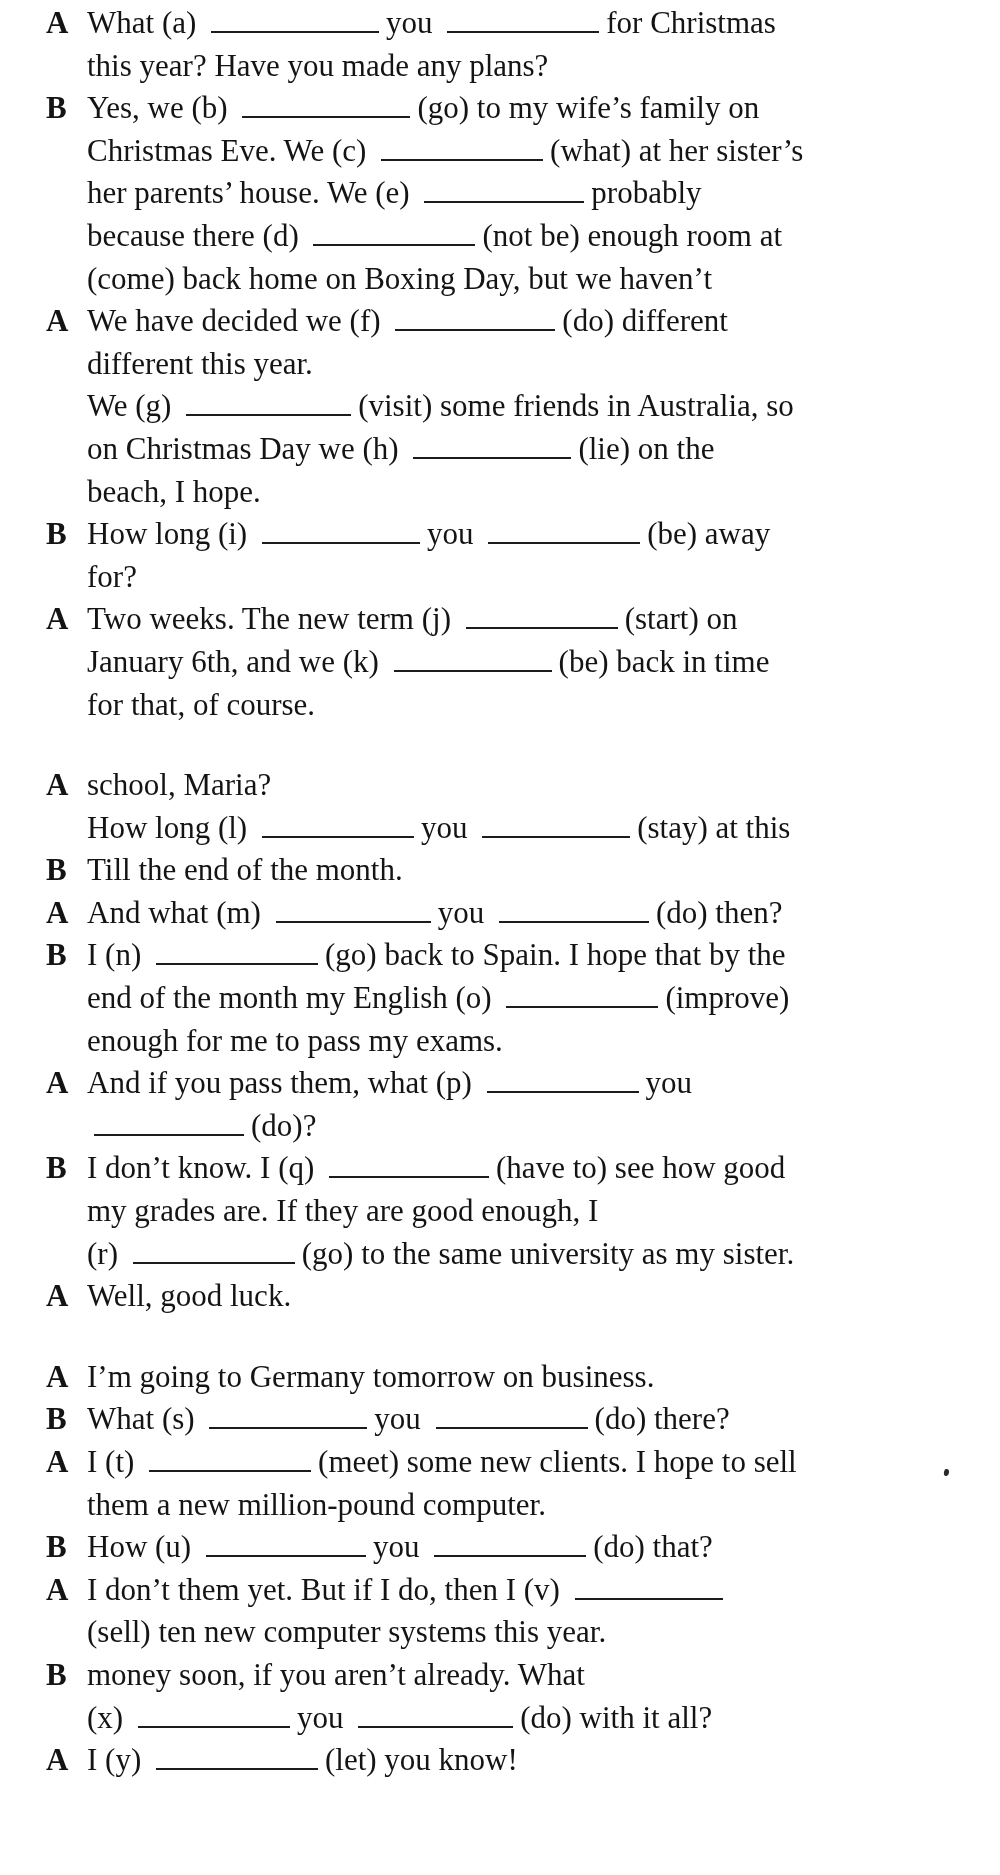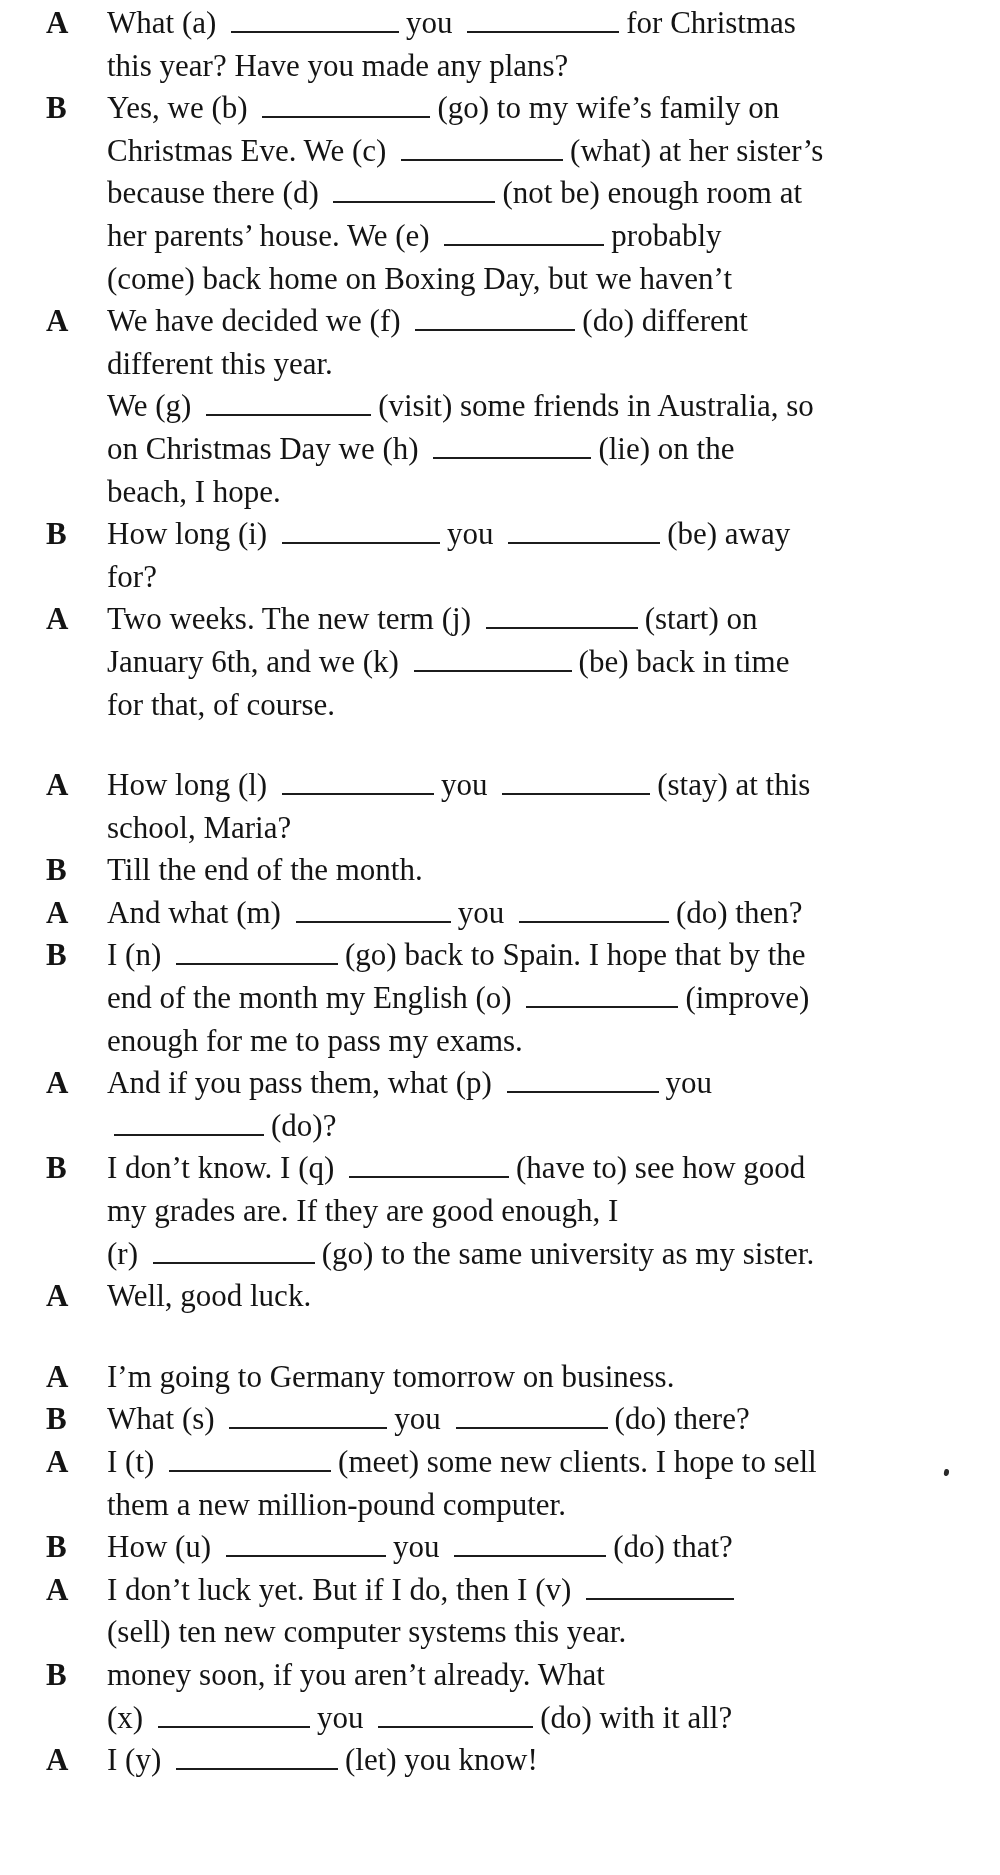--- a/index.html
+++ b/index.html
@@ -25,21 +25,21 @@
   .turn {
     display: grid;
     grid-template-columns: 41px 1fr;
     align-items: start;
   }
   .speaker {
     font-weight: 700;
     letter-spacing: 0.5px;
   }
   .lines { min-width: 0; }
-  .line { white-space: nowrap; margin-left: 20px; }
+  .line { white-space: nowrap; }
   .blank {
     display: inline-block;
     height: 1px;
     border-bottom: 2.5px solid #1c1c1c;
     margin: 0 7px;
     vertical-align: baseline;
   }
   .speck {
     position: absolute;
     width: 5px;
@@ -60,22 +60,22 @@
           <div class="lines">
             <div class="line"><span>What (a)</span> <span class="blank" style="width: 168px;"></span><span>you</span> <span class="blank" style="width: 152px;"></span><span>for Christmas</span> </div>
             <div class="line"><span>this year? Have you made any plans?</span> </div>
           </div>
         </div>
         <div class="turn">
           <span class="speaker">B</span>
           <div class="lines">
             <div class="line"><span>Yes, we (b)</span> <span class="blank" style="width: 168px;"></span><span>(go) to my wife’s family on</span> </div>
             <div class="line"><span>Christmas Eve. We (c)</span> <span class="blank" style="width: 162px;"></span><span>(what) at her sister’s</span> </div>
+            <div class="line"><span>her parents’ house. We (e)</span> <span class="blank" style="width: 160px;"></span><span>probably</span> </div>
             <div class="line"><span>because there (d)</span> <span class="blank" style="width: 162px;"></span><span>(not be) enough room at</span> </div>
-            <div class="line"><span>her parents’ house. We (e)</span> <span class="blank" style="width: 160px;"></span><span>probably</span> </div>
             <div class="line"><span>(come) back home on Boxing Day, but we haven’t</span> </div>
           </div>
         </div>
         <div class="turn">
           <span class="speaker">A</span>
           <div class="lines">
             <div class="line"><span>We have decided we (f)</span> <span class="blank" style="width: 160px;"></span><span>(do) different</span> </div>
             <div class="line"><span>different this year.</span> </div>
             <div class="line"><span>We (g)</span> <span class="blank" style="width: 165px;"></span><span>(visit) some friends in Australia, so</span> </div>
             <div class="line"><span>on Christmas Day we (h)</span> <span class="blank" style="width: 158px;"></span><span>(lie) on the</span> </div>
@@ -95,22 +95,22 @@
             <div class="line"><span>Two weeks. The new term (j)</span> <span class="blank" style="width: 152px;"></span><span>(start) on</span> </div>
             <div class="line"><span>January 6th, and we (k)</span> <span class="blank" style="width: 158px;"></span><span>(be) back in time</span> </div>
             <div class="line"><span>for that, of course.</span> </div>
           </div>
         </div>
       </div>
       <div class="group">
         <div class="turn">
           <span class="speaker">A</span>
           <div class="lines">
+            <div class="line"><span>school, Maria?</span> </div>
             <div class="line"><span>How long (l)</span> <span class="blank" style="width: 152px;"></span><span>you</span> <span class="blank" style="width: 148px;"></span><span>(stay) at this</span> </div>
-            <div class="line"><span>school, Maria?</span> </div>
           </div>
         </div>
         <div class="turn">
           <span class="speaker">B</span>
           <div class="lines">
             <div class="line"><span>Till the end of the month.</span> </div>
           </div>
         </div>
         <div class="turn">
           <span class="speaker">A</span>
@@ -170,21 +170,21 @@
         </div>
         <div class="turn">
           <span class="speaker">B</span>
           <div class="lines">
             <div class="line"><span>How (u)</span> <span class="blank" style="width: 160px;"></span><span>you</span> <span class="blank" style="width: 152px;"></span><span>(do) that?</span> </div>
           </div>
         </div>
         <div class="turn">
           <span class="speaker">A</span>
           <div class="lines">
-            <div class="line"><span>I don’t luck yet. But if I do, then I (v)</span> <span class="blank" style="width: 148px;"></span></div>
+            <div class="line"><span>I don’t them yet. But if I do, then I (v)</span> <span class="blank" style="width: 148px;"></span></div>
             <div class="line"><span>(sell) ten new computer systems this year.</span> </div>
           </div>
         </div>
         <div class="turn">
           <span class="speaker">B</span>
           <div class="lines">
             <div class="line"><span>money soon, if you aren’t already. What</span> </div>
             <div class="line"><span>(x)</span> <span class="blank" style="width: 152px;"></span><span>you</span> <span class="blank" style="width: 155px;"></span><span>(do) with it all?</span> </div>
           </div>
         </div>

